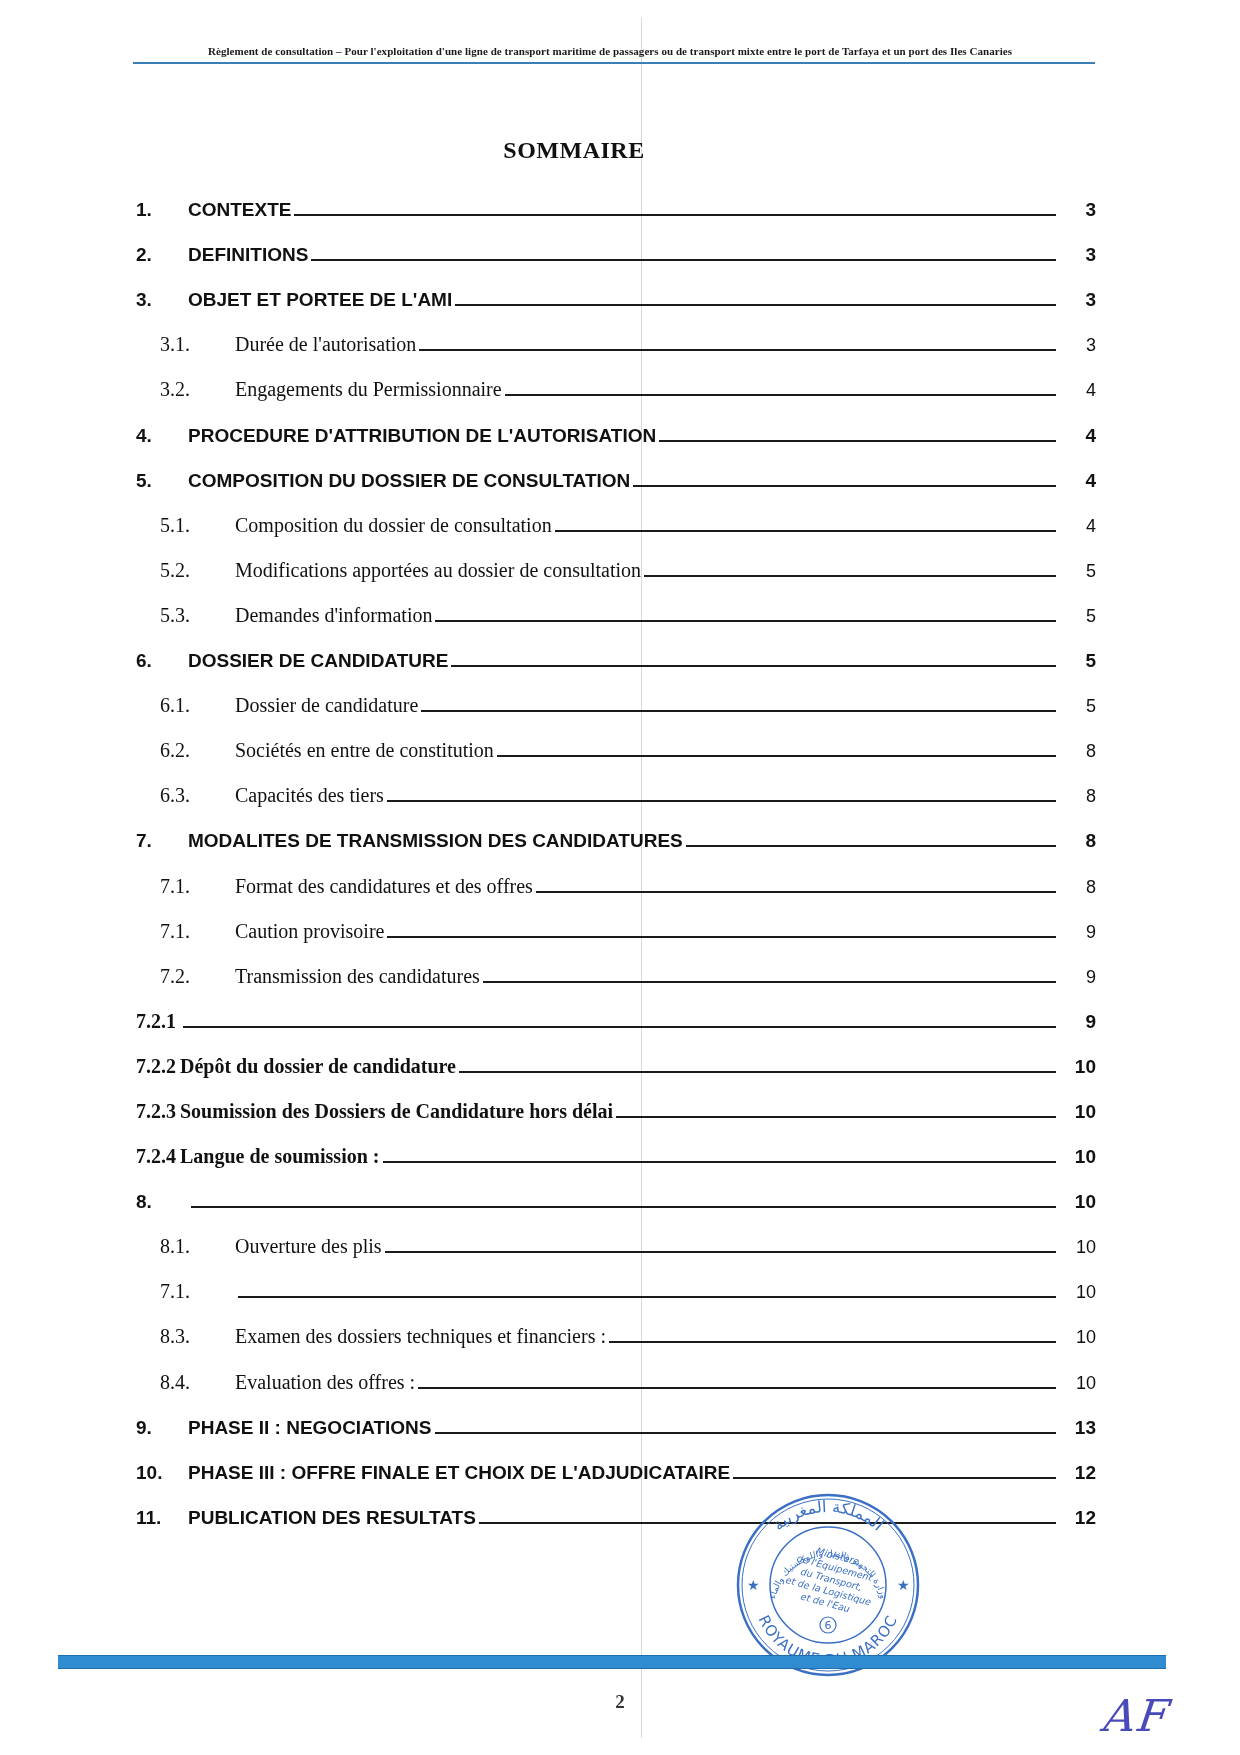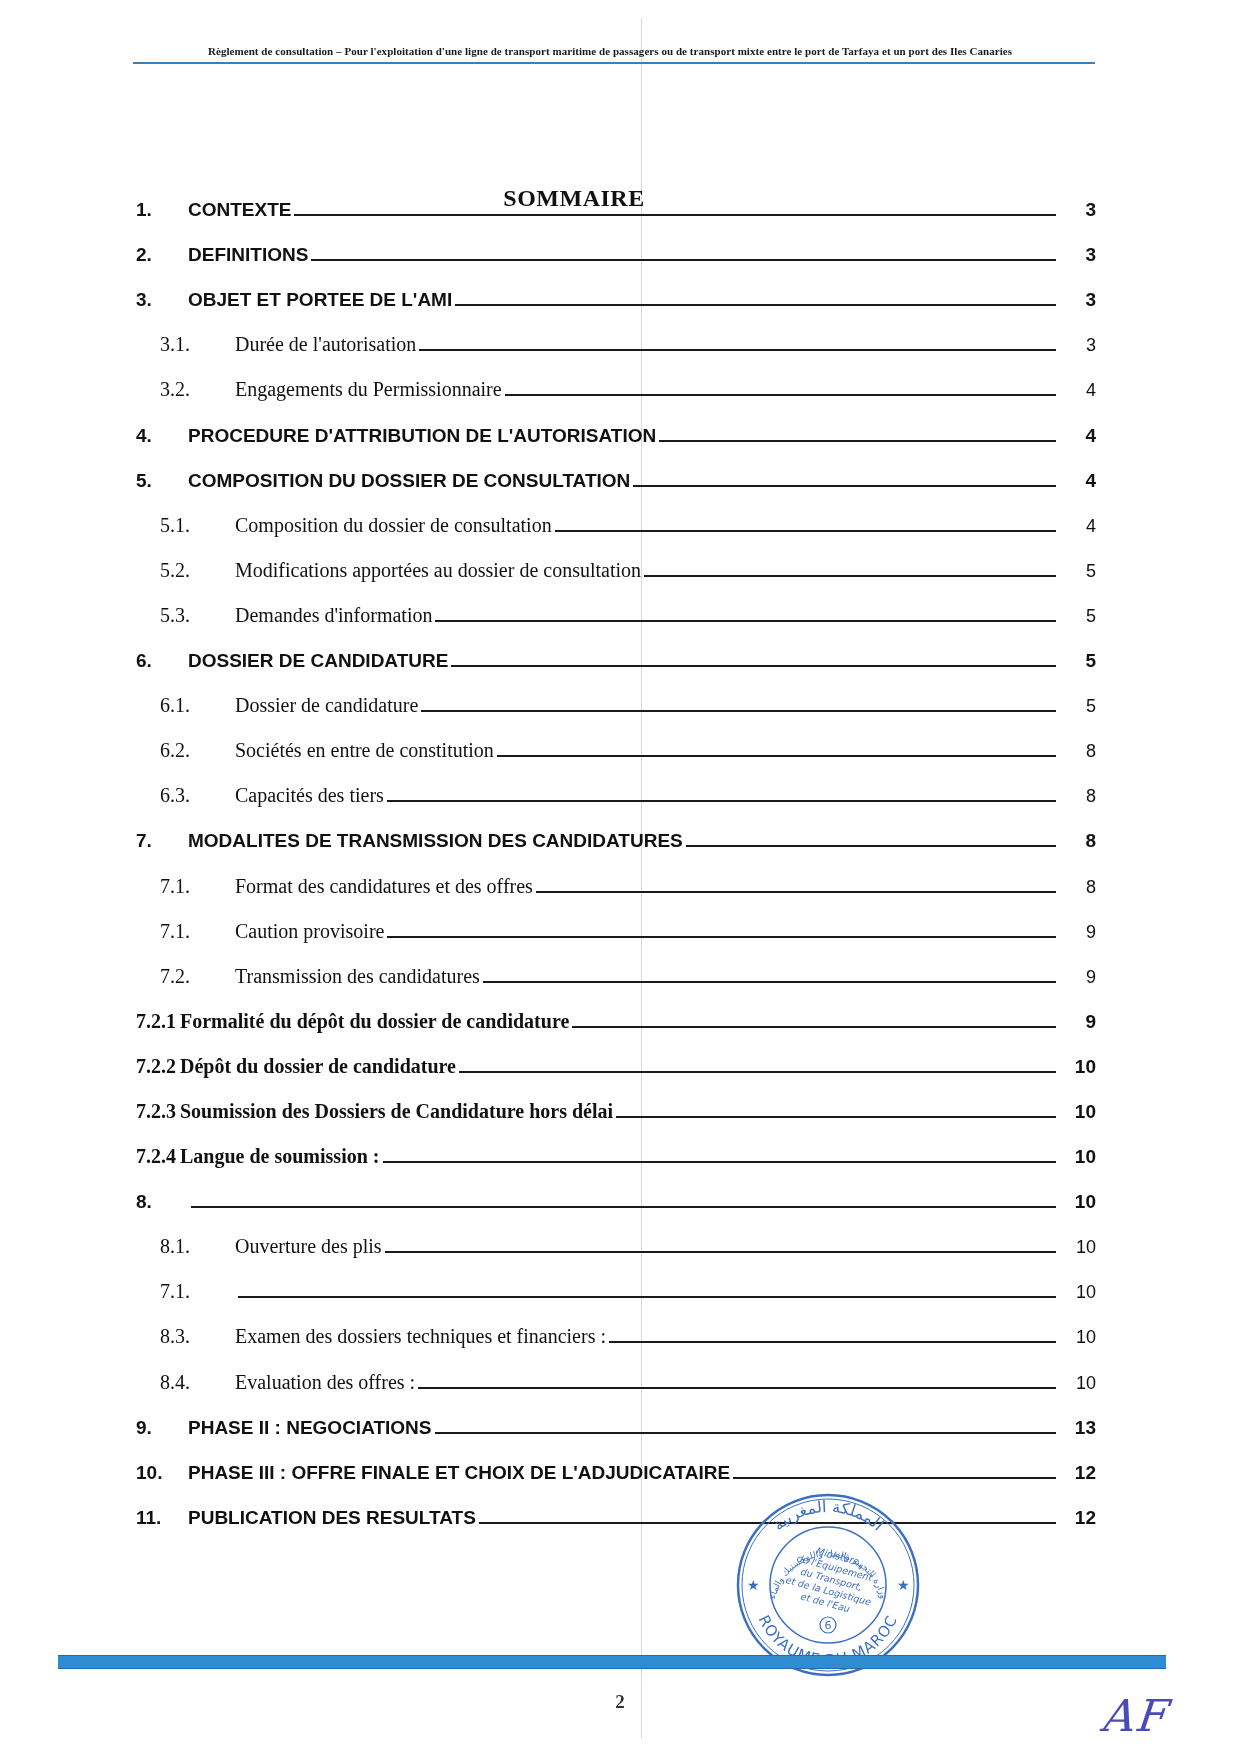--- a/index.html
+++ b/index.html
@@ -3,21 +3,21 @@
   <meta charset="utf-8">
   <style>
     html, body { margin: 0; padding: 0; background: #ffffff; }
     body { width: 1240px; height: 1755px; position: relative; overflow: hidden; font-family: "Liberation Serif", serif; color: #111; }
 
     .fold-line { position: absolute; left: 641px; top: 18px; width: 1px; height: 1720px; background: #d8d8d8; }
 
     .running-header { position: absolute; left: 135px; top: 45px; width: 950px; text-align: center; font-family: "Liberation Serif", serif; font-weight: bold; font-size: 11px; letter-spacing: 0.05px; color: #1a1a1a; white-space: nowrap; }
     .header-rule { position: absolute; left: 133px; top: 62px; width: 962px; height: 2px; background: #3a7fb8; }
 
-    .toc-title { position: absolute; left: 0; width: 1148px; top: 137px; text-align: center; font-family: "Liberation Serif", serif; font-weight: bold; font-size: 24px; letter-spacing: 0.5px; margin-top: 48px; }
+    .toc-title { position: absolute; left: 0; width: 1148px; top: 137px; text-align: center; font-family: "Liberation Serif", serif; font-weight: bold; font-size: 24px; letter-spacing: 0.5px; }
 
     .toc { position: absolute; left: 136px; top: 176px; width: 960px; }
     .toc-row { position: relative; height: 45.1px; display: flex; align-items: flex-end; }
     .toc-row .num { flex: 0 0 auto; }
     .toc-row .label { flex: 0 0 auto; white-space: nowrap; }
     .toc-row .leader { flex: 1 1 auto; border-bottom: 2px solid #1a1a1a; margin: 0 6px 5px 3px; height: 0; }
     .toc-row .page { flex: 0 0 auto; width: 34px; text-align: right; }
 
     .lvl1 { font-family: "Liberation Sans", sans-serif; font-weight: bold; font-size: 19px; }
     .lvl1 .num { width: 52px; }
@@ -148,21 +148,20 @@
       <span class="page">9</span>
     </div>
     <div class="toc-row lvl2">
       <span class="num">7.2.</span>
       <span class="label">Transmission des candidatures</span>
       <span class="leader"></span>
       <span class="page">9</span>
     </div>
     <div class="toc-row lvl3">
       <span class="num">7.2.1</span>
-      <span class="label">Formalité du dépôt du dossier de candidature</span>
       <span class="leader"></span>
       <span class="page">9</span>
     </div>
     <div class="toc-row lvl3">
       <span class="num">7.2.2</span>
       <span class="label">Dépôt du dossier de candidature</span>
       <span class="leader"></span>
       <span class="page">10</span>
     </div>
     <div class="toc-row lvl3">

